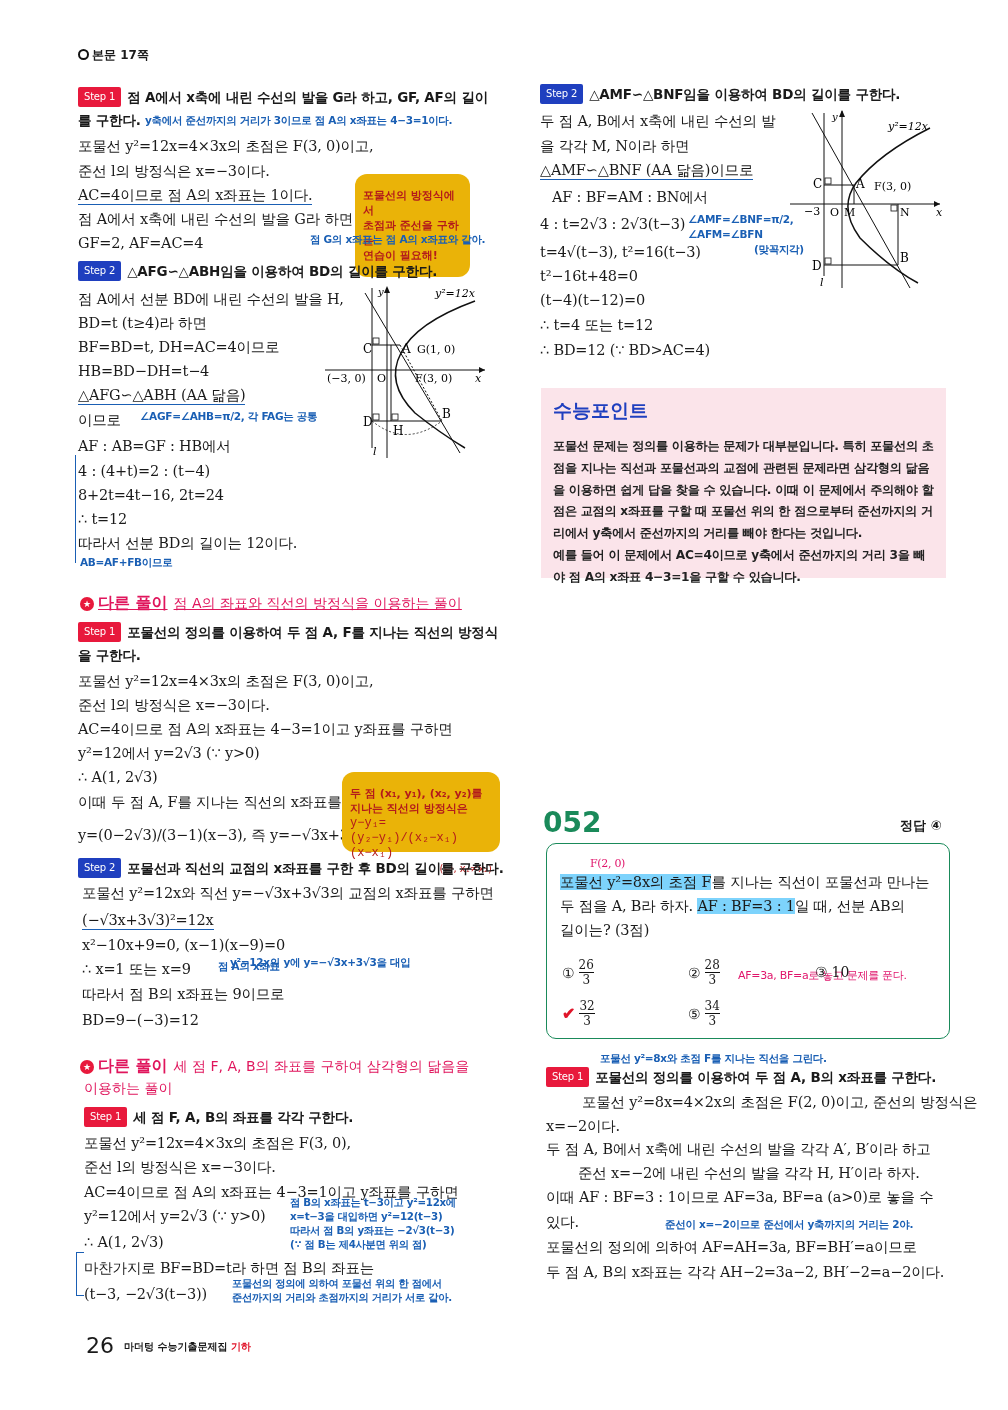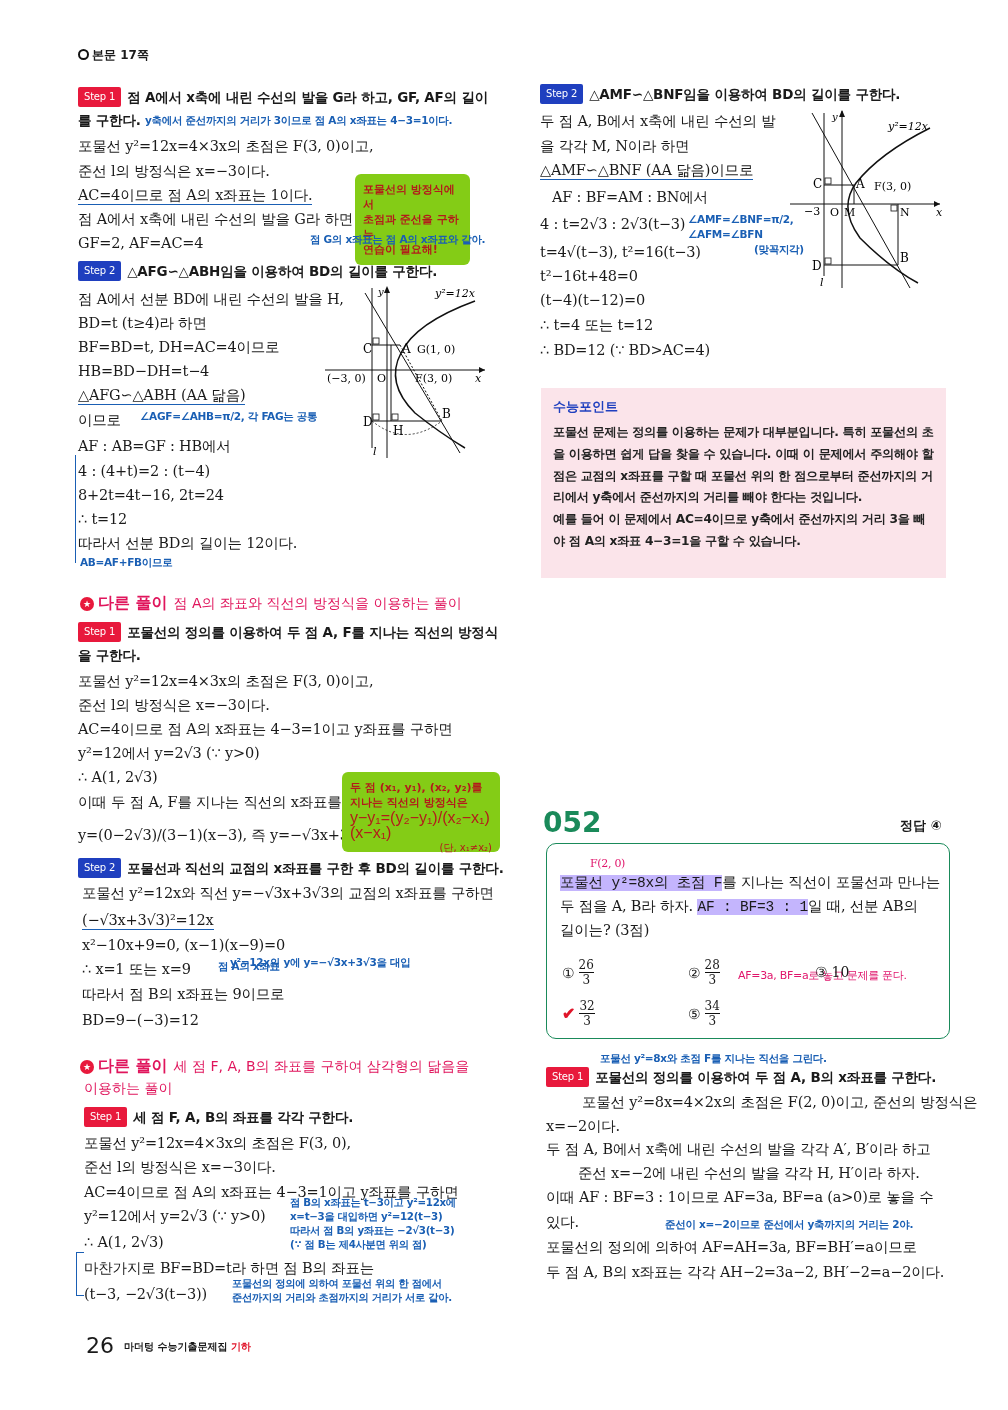--- a/index.html
+++ b/index.html
@@ -9,26 +9,26 @@
   .sans { font-family:"DejaVu Sans", sans-serif; }
   .note-blue { position:absolute; font-family:"DejaVu Sans", sans-serif; font-size:10.5px; color:#1a5fb4; white-space:nowrap; font-weight:bold; letter-spacing:-0.3px; }
   .note-pink { position:absolute; font-family:"DejaVu Sans", sans-serif; font-size:11px; color:#e0156b; white-space:nowrap; letter-spacing:-0.3px; }
   .step { display:inline-block; font-family:"DejaVu Sans", sans-serif; font-size:10px; color:#fff; padding:1px 6px; border-radius:2px; margin-right:6px; vertical-align:2px; }
   .step.red { background:#e8193c; }
   .step.blue { background:#1f3fbf; }
   .heading { font-family:"DejaVu Sans", sans-serif; font-weight:bold; font-size:13.5px; }
   .alt-title { position:absolute; font-family:"DejaVu Sans", sans-serif; font-size:14px; color:#e0155c; white-space:nowrap; }
   .alt-title b { font-size:16px; margin-right:6px; }
   .star { display:inline-block; width:14px; height:14px; border-radius:50%; background:#e8193c; color:#fff; font-size:9px; text-align:center; line-height:14px; vertical-align:1px; margin-right:4px; }
-  .tip { position:absolute; background:#84cc16; border-radius:6px; font-family:"DejaVu Sans", sans-serif; font-size:11px; color:#b31b1b; padding:8px 8px; line-height:15px; font-weight:bold; }
+  .tip { position:absolute; background:#eab308; border-radius:12px; font-family:"DejaVu Sans", sans-serif; font-size:11px; color:#b31b1b; padding:14px 8px; line-height:15px; font-weight:bold; }
   .pinkbox { position:absolute; left:541px; top:388px; width:405px; height:190px; background:#fbe4ea; padding:10px 12px; }
-  .pinkbox .title { font-family:"DejaVu Sans", sans-serif; font-weight:bold; color:#1f3fbf; font-size:13px; margin-bottom:6px; }
+  .pinkbox .title { font-family:"DejaVu Sans", sans-serif; font-weight:bold; color:#1f3fbf; font-size:19px; margin-bottom:12px; }
   .pinkbox .body { font-family:"DejaVu Sans", sans-serif; font-size:12.2px; line-height:21.8px; color:#222; font-weight:bold; letter-spacing:-0.3px; }
   .qbox { position:absolute; left:546px; top:843px; width:404px; height:196px; border:1.5px solid #1a8a5a; border-radius:10px; }
-  .hl { background:#c4b5fd;font-family:Liberation Mono, monospace; }
+  .hl { background:#7dd3fc; }
   svg text { font-family:"DejaVu Serif", serif; }
 </style>
 </head>
 <body>
 
 <div class="abs sans" style="left:78px;top:47px;font-size:12px;font-weight:bold;">
   <span style="display:inline-block;width:11px;height:11px;border:2.5px solid #111;border-radius:50%;vertical-align:-1px;margin-right:3px;"></span><span>본문 17쪽</span>
 </div>
 
 <div class="line" style="left:78px;top:87px;">
@@ -90,38 +90,38 @@
   <text x="90" y="99" font-size="11">F(3, 0)</text>
   <text x="150" y="99" font-size="11" font-style="italic">x</text>
   <text x="53" y="12" font-size="10" font-style="italic">y</text>
   <text x="110" y="14" font-size="11" font-style="italic">y²=12x</text>
   <text x="38" y="143" font-size="12">D</text>
   <text x="68" y="152" font-size="12">H</text>
   <text x="117" y="135" font-size="12">B</text>
   <text x="48" y="172" font-size="11" font-style="italic">l</text>
 </svg>
 
-<div class="alt-title" style="left:80px;top:593px;">
+<div class="alt-title" style="left:80px;top:593px;text-decoration:underline;">
   <span class="star">★</span><b>다른 풀이</b><span>점 A의 좌표와 직선의 방정식을 이용하는 풀이</span>
 </div>
 <div class="line" style="left:78px;top:622px;">
   <span class="step red">Step 1</span><span class="heading">포물선의 정의를 이용하여 두 점 A, F를 지나는 직선의 방정식</span>
 </div>
 <div class="line heading" style="left:78px;top:646px;">을 구한다.</div>
 <div class="line" style="left:78px;top:672px;">포물선 y²=12x=4×3x의 초점은 F(3, 0)이고,</div>
 <div class="line" style="left:78px;top:696px;">준선 l의 방정식은 x=−3이다.</div>
 <div class="line" style="left:78px;top:720px;">AC=4이므로 점 A의 x좌표는 4−3=1이고 y좌표를 구하면</div>
 <div class="line" style="left:78px;top:744px;">y²=12에서 y=2√3 (∵ y&gt;0)</div>
 <div class="line" style="left:78px;top:768px;">∴ A(1, 2√3)</div>
 <div class="line" style="left:78px;top:793px;">이때 두 점 A, F를 지나는 직선의 x좌표를</div>
 <div class="line" style="left:78px;top:826px;">y=(0−2√3)/(3−1)(x−3), 즉 y=−√3x+3√3</div>
 <div class="tip" style="left:342px;top:772px;width:158px;height:80px;">
   <div>두 점 (x₁, y₁), (x₂, y₂)를</div>
   <div>지나는 직선의 방정식은</div>
-  <div style="font-family:Liberation Sans, sans-serif;font-weight:normal;color:#b31b1b;font-size:16px;">y−y₁=(y₂−y₁)/(x₂−x₁)(x−x₁)</div>
+  <div style="font-family:Liberation Mono, monospace;font-weight:normal;color:#b31b1b;font-size:12px;">y−y₁=(y₂−y₁)/(x₂−x₁)(x−x₁)</div>
   <div style="text-align:right;font-weight:normal;font-size:10px;">(단, x₁≠x₂)</div>
 </div>
 
 <div class="line" style="left:78px;top:858px;">
   <span class="step blue">Step 2</span><span class="heading">포물선과 직선의 교점의 x좌표를 구한 후 BD의 길이를 구한다.</span>
 </div>
 <div class="line" style="left:82px;top:884px;">포물선 y²=12x와 직선 y=−√3x+3√3의 교점의 x좌표를 구하면</div>
 <div class="line" style="left:82px;top:911px;border-bottom:1.5px solid #1a5fb4;">(−√3x+3√3)²=12x</div>
 <div class="note-blue" style="left:230px;top:914px;margin-top:42px;">y²=12x의 y에 y=−√3x+3√3을 대입</div>
 <div class="line" style="left:82px;top:936px;">x²−10x+9=0, (x−1)(x−9)=0</div>
@@ -202,20 +202,21 @@
   <text x="98" y="22" font-size="11" font-style="italic">y²=12x</text>
   <text x="22" y="162" font-size="12">D</text>
   <text x="110" y="154" font-size="12">B</text>
   <text x="30" y="178" font-size="11" font-style="italic">l</text>
 </svg>
 
 <div class="pinkbox">
   <div class="title">수능포인트</div>
   <div class="body">
     <div>포물선 문제는 정의를 이용하는 문제가 대부분입니다. 특히 포물선의 초</div>
+    <div>점을 지나는 직선과 포물선과의 교점에 관련된 문제라면 삼각형의 닮음</div>
     <div>을 이용하면 쉽게 답을 찾을 수 있습니다. 이때 이 문제에서 주의해야 할</div>
     <div>점은 교점의 x좌표를 구할 때 포물선 위의 한 점으로부터 준선까지의 거</div>
     <div>리에서 y축에서 준선까지의 거리를 빼야 한다는 것입니다.</div>
     <div>예를 들어 이 문제에서 AC=4이므로 y축에서 준선까지의 거리 3을 빼</div>
     <div>야 점 A의 x좌표 4−3=1을 구할 수 있습니다.</div>
   </div>
 </div>
 
 <div class="abs sans" style="left:543px;top:806px;font-size:28px;font-weight:bold;color:#1a8a5a;">052</div>
 <div class="abs sans" style="left:900px;top:817px;font-size:13px;font-weight:bold;">정답 ④</div>

